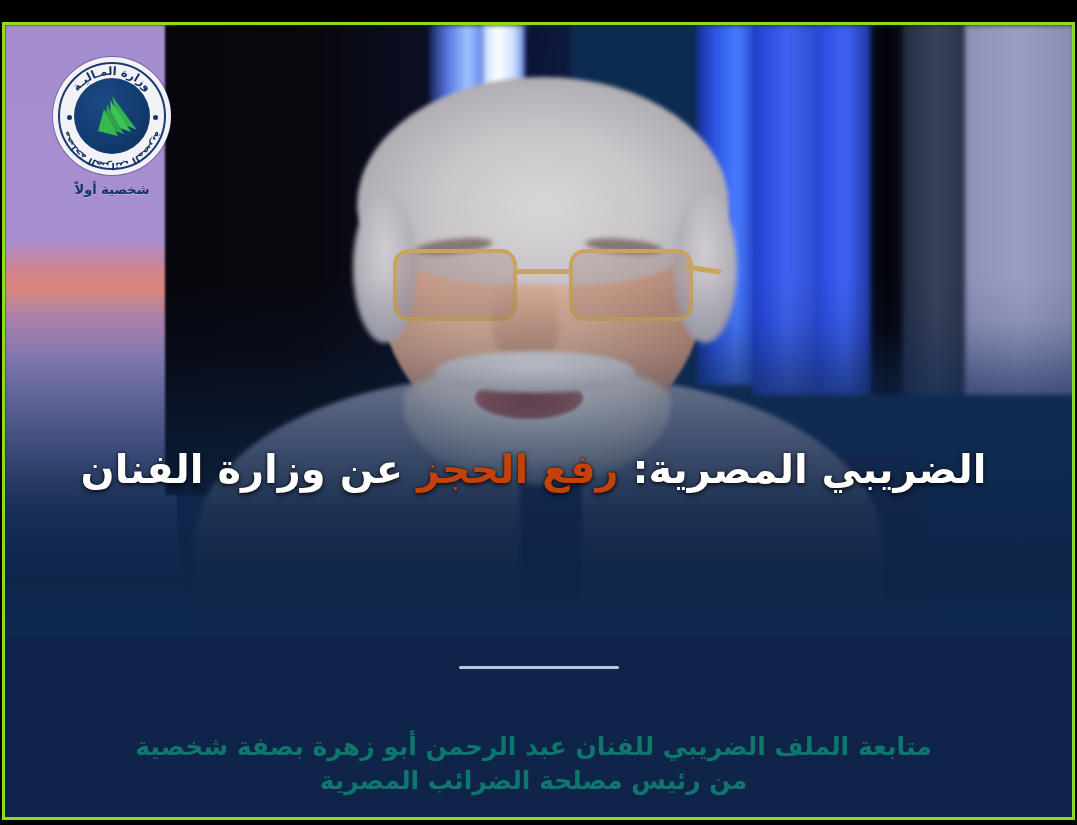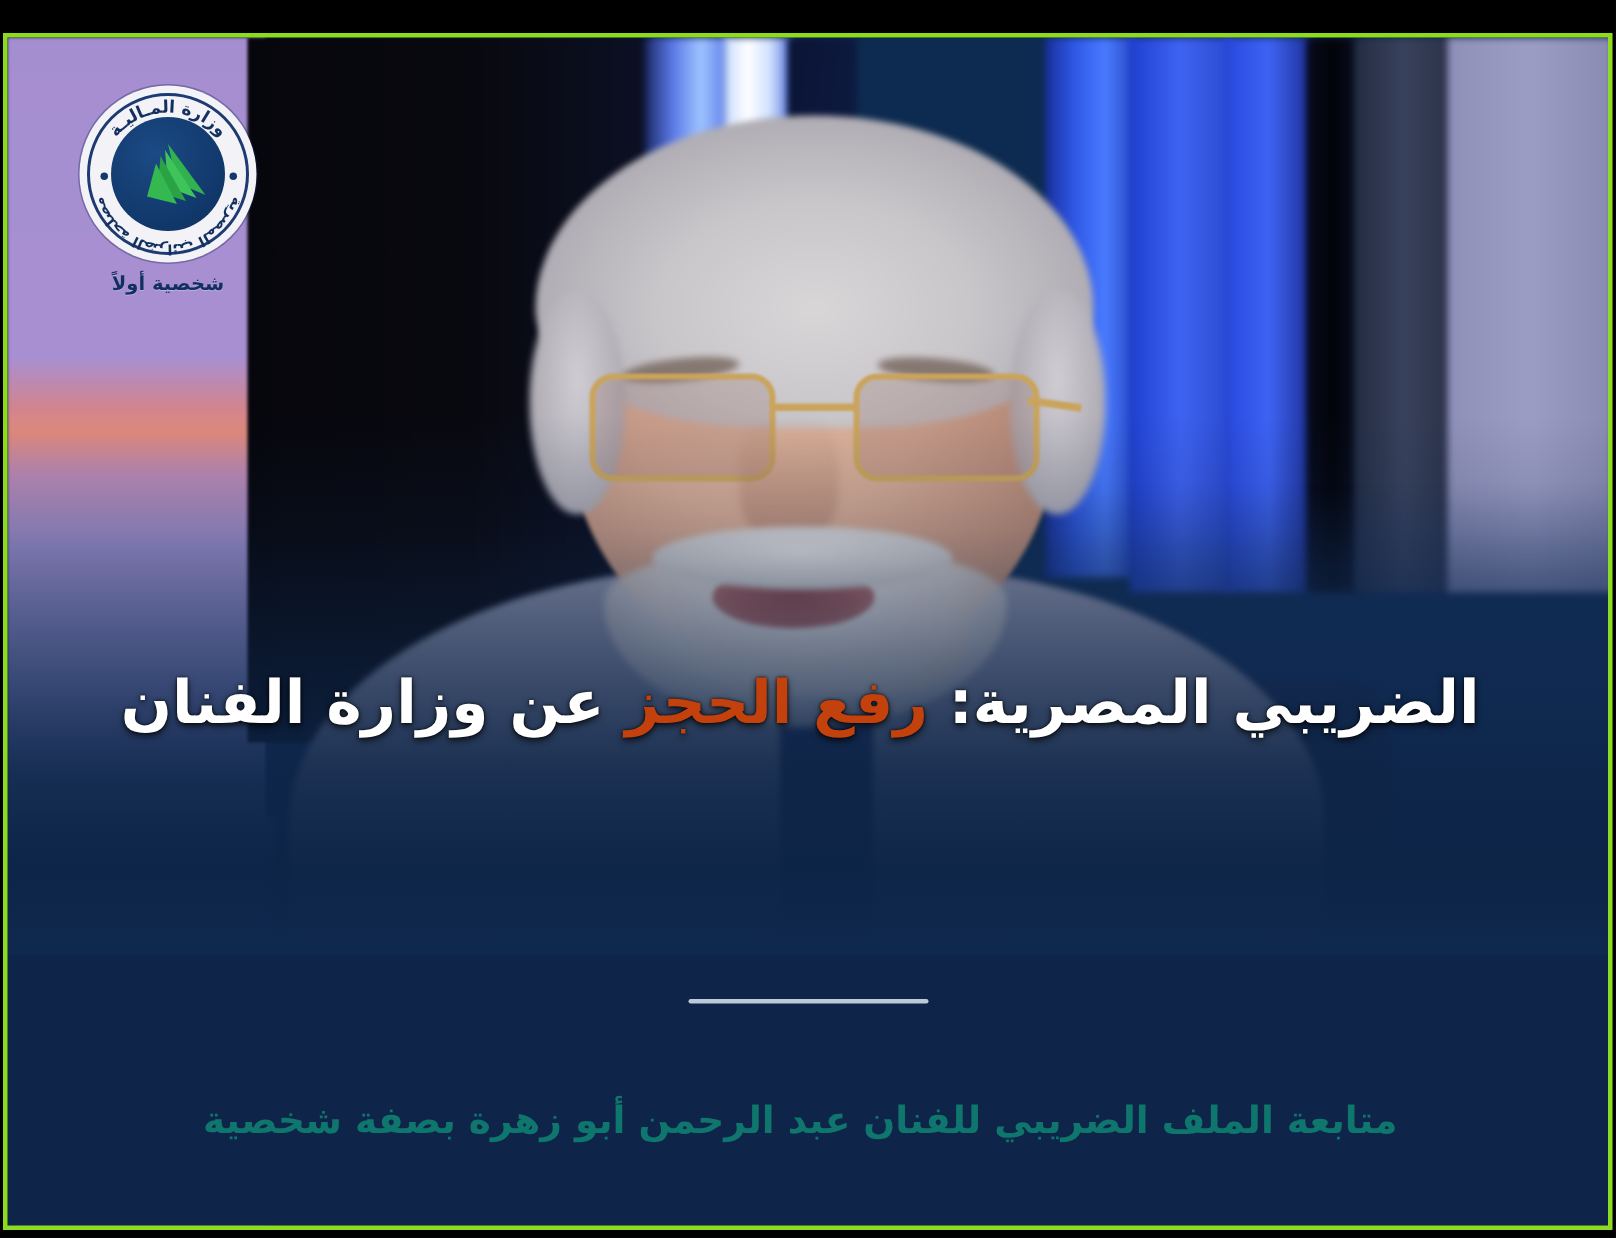--- a/index.html
+++ b/index.html
@@ -505,19 +505,20 @@
   </div>
 
   <div class="headline">
     <span class="hl-line"><span>الضريبي المصرية: </span><span class="hl-accent">رفع الحجز</span><span> عن وزارة الفنان</span></span>
   </div>
 
   <div class="divider"></div>
 
   <div class="caption">
     <span class="cap-line">متابعة الملف الضريبي للفنان عبد الرحمن أبو زهرة بصفة شخصية</span>
+    <span class="cap-line">من رئيس مصلحة الضرائب المصرية</span>
   </div>
 
   <div class="frame"></div>
   <div class="letterbox top"></div>
   <div class="letterbox bottom"></div>
 
 </div>
 
 </body></html>

